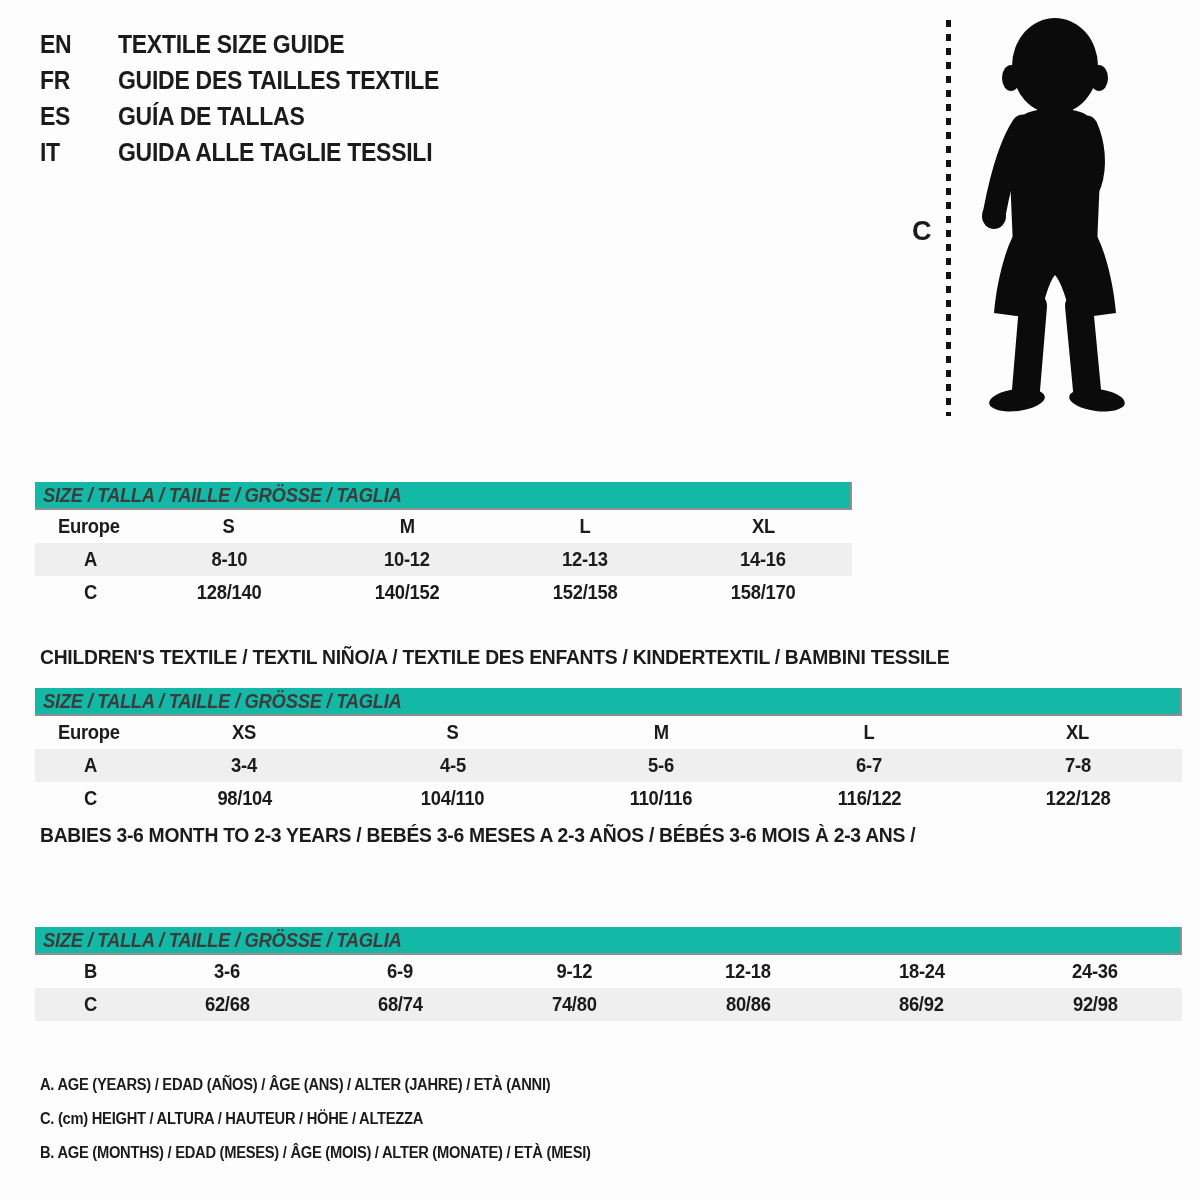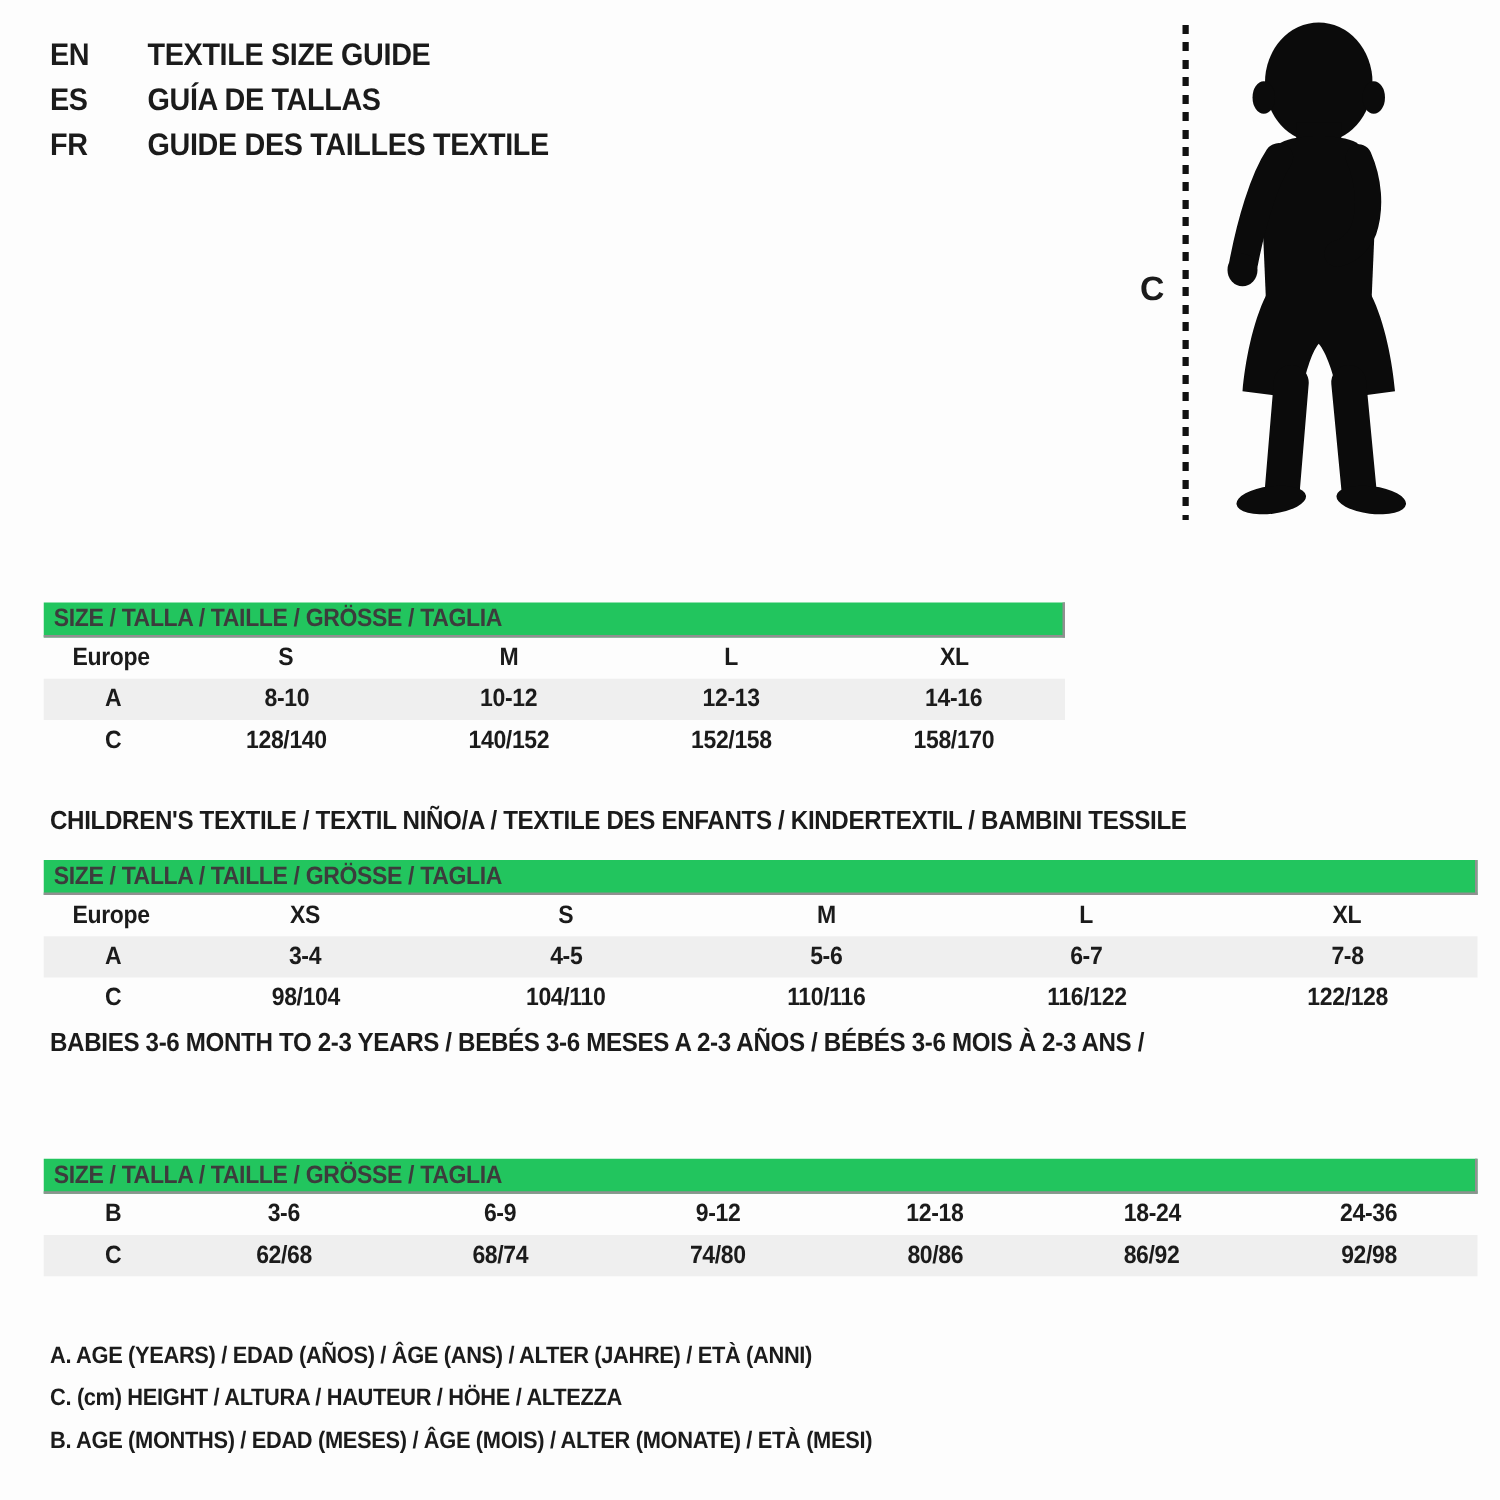--- a/index.html
+++ b/index.html
@@ -23,51 +23,56 @@
     position:absolute; left:946px; top:20px; width:5px; height:396px;
     background:repeating-linear-gradient(to bottom,#111 0 7px,transparent 7px 14px);
   }
   .measure-label{position:absolute; left:912px; top:216px; font-size:27px;}
   .toddler{position:absolute; left:962px; top:14px;}
 
   
   .section-title{position:absolute; left:40px; font-size:21px; line-height:33px;}
   .size-table{position:absolute; left:35px;}
   .tbar{
-    height:28px; background:#22c55e; color:#3c3c3c;
+    height:28px; background:#14b8a6; color:#3c3c3c;
     border-bottom:2px solid #909090; border-right:2px solid #909090;
     display:flex; align-items:center; padding-left:8px; box-sizing:border-box;
     font-size:20px;
+    font-style:italic;
   }
   .trow{display:grid; height:33px; align-items:center; font-size:20px;}
   .trow.shaded{background:#efefef;}
   .row-label{padding-left:8px; text-align:center;}
   .size-cell{text-align:center;}
 
   
-  .legend{position:absolute; left:40px; top:1068px; font-size:19px;}
+  .legend{position:absolute; left:40px; top:1068px; font-size:16px;}
   .legend-line{height:34px; display:flex; align-items:center;}
 </style>
 </head>
 <body>
 
 <div class="page">
 
   <div class="languages">
     <div class="lang-row">
       <span class="lang-code"><span class="cond">EN</span></span>
       <span class="cond">TEXTILE SIZE GUIDE</span>
     </div>
     <div class="lang-row">
+      <span class="lang-code"><span class="cond">FR</span></span>
+      <span class="cond">GUIDE DES TAILLES TEXTILE</span>
+    </div>
+    <div class="lang-row">
       <span class="lang-code"><span class="cond">ES</span></span>
       <span class="cond">GUÍA DE TALLAS</span>
     </div>
     <div class="lang-row">
-      <span class="lang-code"><span class="cond">FR</span></span>
-      <span class="cond">GUIDE DES TAILLES TEXTILE</span>
+      <span class="lang-code"><span class="cond">IT</span></span>
+      <span class="cond">GUIDA ALLE TAGLIE TESSILI</span>
     </div>
   </div>
 
   <div class="measure-line"></div>
   <div class="measure-label">C</div>
   <svg class="toddler" width="185" height="405" viewBox="0 0 175 405" fill="#0b0b0b">
     <ellipse cx="88" cy="52" rx="43" ry="48"></ellipse>
     <ellipse cx="44" cy="64" rx="9" ry="13"></ellipse>
     <ellipse cx="132" cy="64" rx="9" ry="13"></ellipse>
     <rect x="70" y="84" width="36" height="22"></rect>

